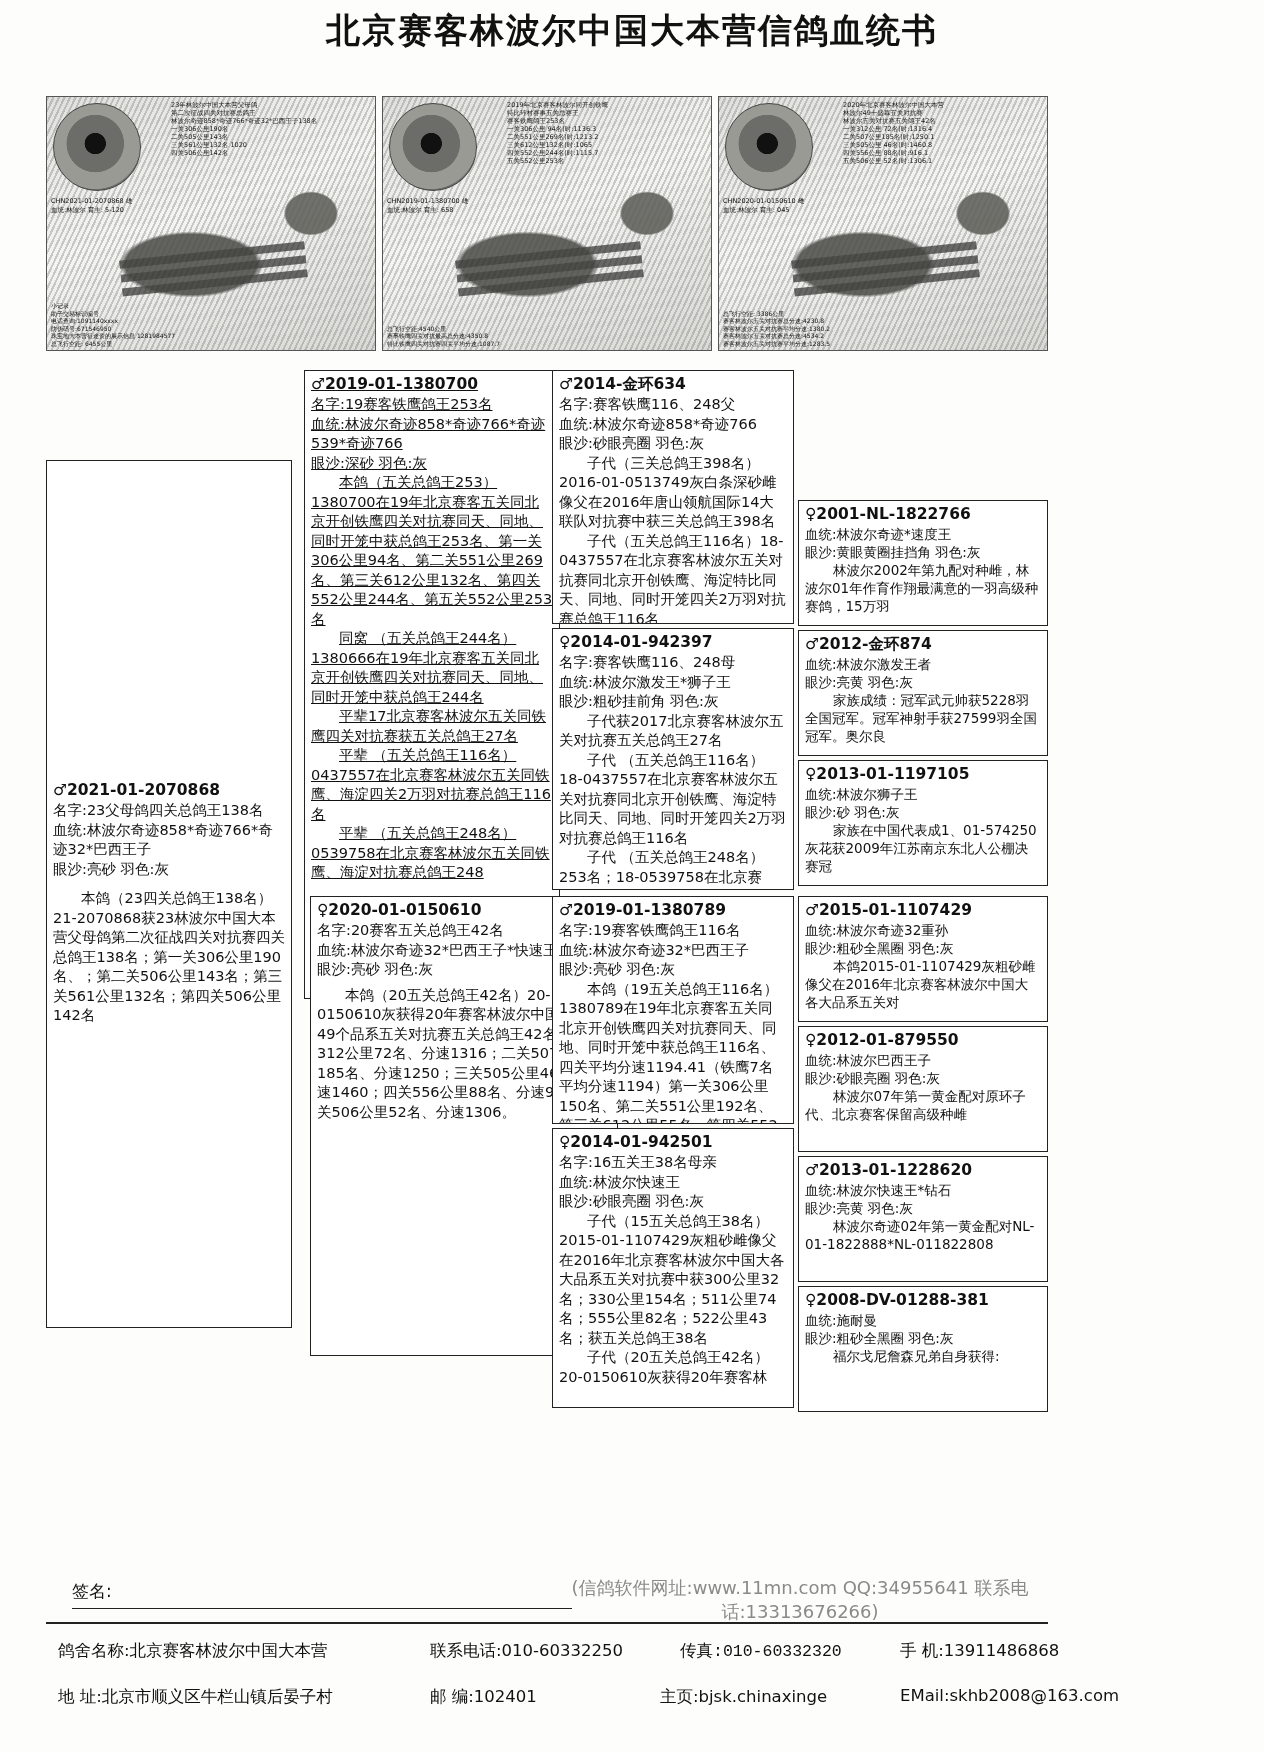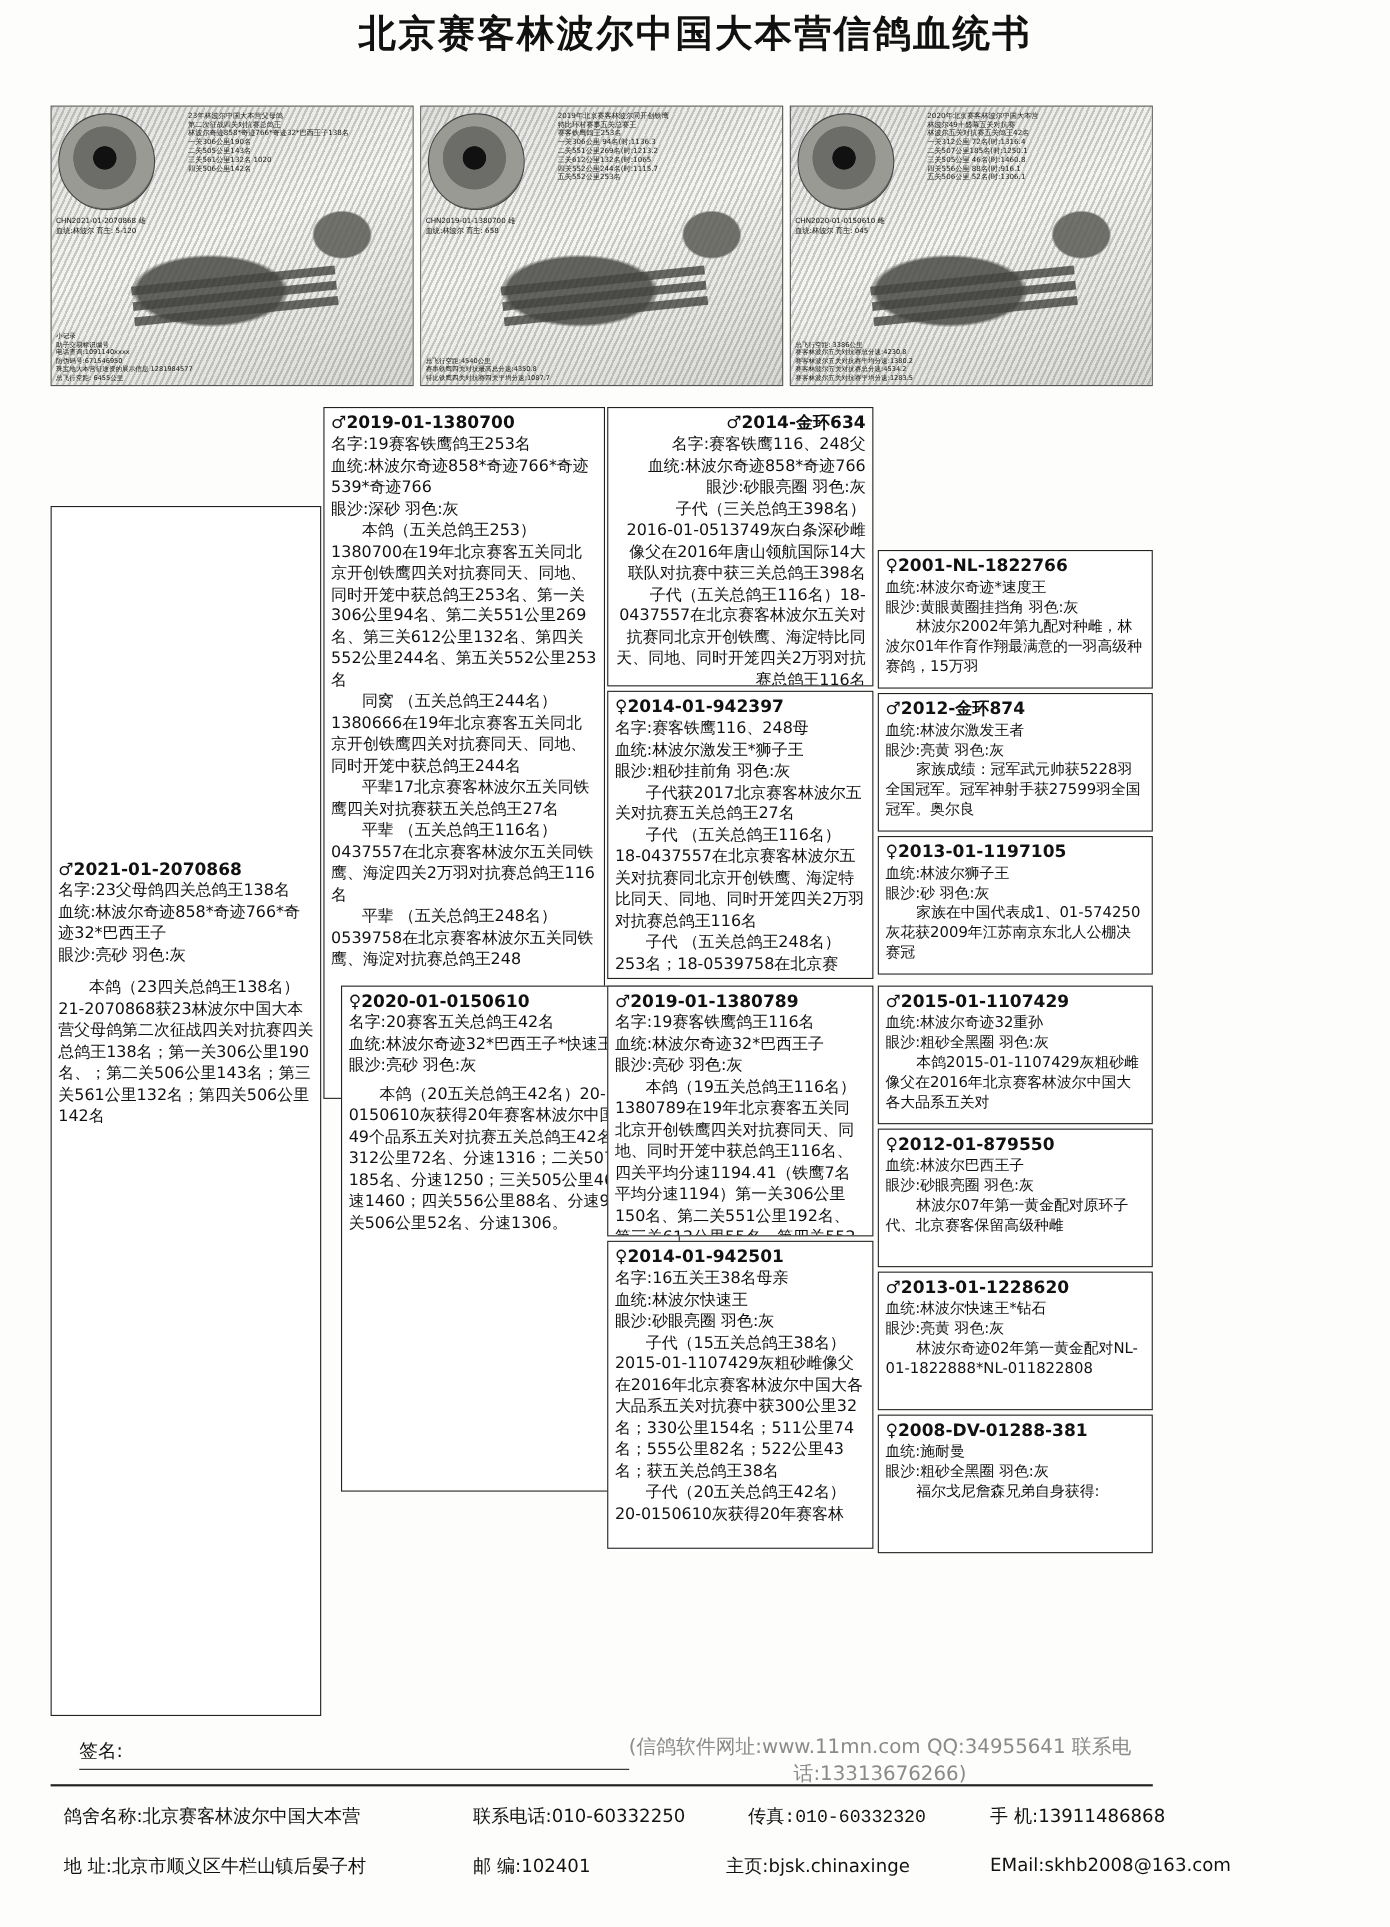--- a/index.html
+++ b/index.html
@@ -167,49 +167,49 @@
       <div class="photo-bottom">
         <div>总飞行空距: 3386公里</div>
         <div>赛客林波尔五关对抗赛总分速:4230.8</div>
         <div>赛客林波尔五关对抗赛平均分速:1380.2</div>
         <div>赛客林波尔五关对抗赛总分速:4534.2</div>
         <div>赛客林波尔五关对抗赛平均分速:1283.5</div>
       </div>
     </div>
   </div>
 
-  <div class="box" style="left:46px;top:460px;width:246px;height:1100px;padding-top:320px;">
+  <div class="box" style="left:46px;top:460px;width:246px;height:868px;padding-top:320px;">
     <div class="hdr sym">♂2021-01-2070868</div>
     <div class="ln">名字:23父母鸽四关总鸽王138名</div>
     <div class="ln">血统:林波尔奇迹858*奇迹766*奇迹32*巴西王子</div>
     <div class="ln">眼沙:亮砂    羽色:灰</div>
     <div class="ln ind" style="margin-top:10px;">本鸽（23四关总鸽王138名）21-2070868获23林波尔中国大本营父母鸽第二次征战四关对抗赛四关总鸽王138名；第一关306公里190名、；第二关506公里143名；第三关561公里132名；第四关506公里142名</div>
   </div>
 
-  <div class="box" style="left:294px;top:370px;width:256px;height:629px;">
+  <div class="box" style="left:304px;top:370px;width:256px;height:629px;text-decoration:underline;">
     <div class="hdr sym">♂2019-01-1380700</div>
     <div class="ln">名字:19赛客铁鹰鸽王253名</div>
     <div class="ln">血统:林波尔奇迹858*奇迹766*奇迹539*奇迹766</div>
     <div class="ln">眼沙:深砂    羽色:灰</div>
     <div class="ln ind">本鸽（五关总鸽王253）1380700在19年北京赛客五关同北京开创铁鹰四关对抗赛同天、同地、同时开笼中获总鸽王253名、第一关306公里94名、第二关551公里269名、第三关612公里132名、第四关552公里244名、第五关552公里253名</div>
     <div class="ln ind">同窝 （五关总鸽王244名）1380666在19年北京赛客五关同北京开创铁鹰四关对抗赛同天、同地、同时开笼中获总鸽王244名</div>
     <div class="ln ind">平辈17北京赛客林波尔五关同铁鹰四关对抗赛获五关总鸽王27名</div>
     <div class="ln ind">平辈 （五关总鸽王116名）0437557在北京赛客林波尔五关同铁鹰、海淀四关2万羽对抗赛总鸽王116名</div>
     <div class="ln ind">平辈 （五关总鸽王248名）0539758在北京赛客林波尔五关同铁鹰、海淀对抗赛总鸽王248</div>
   </div>
 
   <div class="box" style="left:310px;top:896px;width:308px;height:460px;">
     <div class="hdr sym">♀2020-01-0150610</div>
     <div class="ln">名字:20赛客五关总鸽王42名</div>
     <div class="ln">血统:林波尔奇迹32*巴西王子*快速王</div>
     <div class="ln">眼沙:亮砂    羽色:灰</div>
     <div class="ln ind" style="margin-top:6px;">本鸽（20五关总鸽王42名）20-0150610灰获得20年赛客林波尔中国大本营49个品系五关对抗赛五关总鸽王42名；一关312公里72名、分速1316；二关507公里185名、分速1250；三关505公里46名、分速1460；四关556公里88名、分速916；五关506公里52名、分速1306。</div>
   </div>
 
-  <div class="box" style="left:552px;top:370px;width:242px;height:254px;text-align:right;">
+  <div class="box" style="left:552px;top:370px;width:242px;height:254px;">
     <div class="hdr sym">♂2014-金环634</div>
     <div class="ln">名字:赛客铁鹰116、248父</div>
     <div class="ln">血统:林波尔奇迹858*奇迹766</div>
     <div class="ln">眼沙:砂眼亮圈    羽色:灰</div>
     <div class="ln ind">子代（三关总鸽王398名）2016-01-0513749灰白条深砂雌像父在2016年唐山领航国际14大联队对抗赛中获三关总鸽王398名</div>
     <div class="ln ind">子代（五关总鸽王116名）18-0437557在北京赛客林波尔五关对抗赛同北京开创铁鹰、海淀特比同天、同地、同时开笼四关2万羽对抗赛总鸽王116名</div>
   </div>
 
   <div class="box" style="left:552px;top:628px;width:242px;height:262px;">
     <div class="hdr sym">♀2014-01-942397</div>

